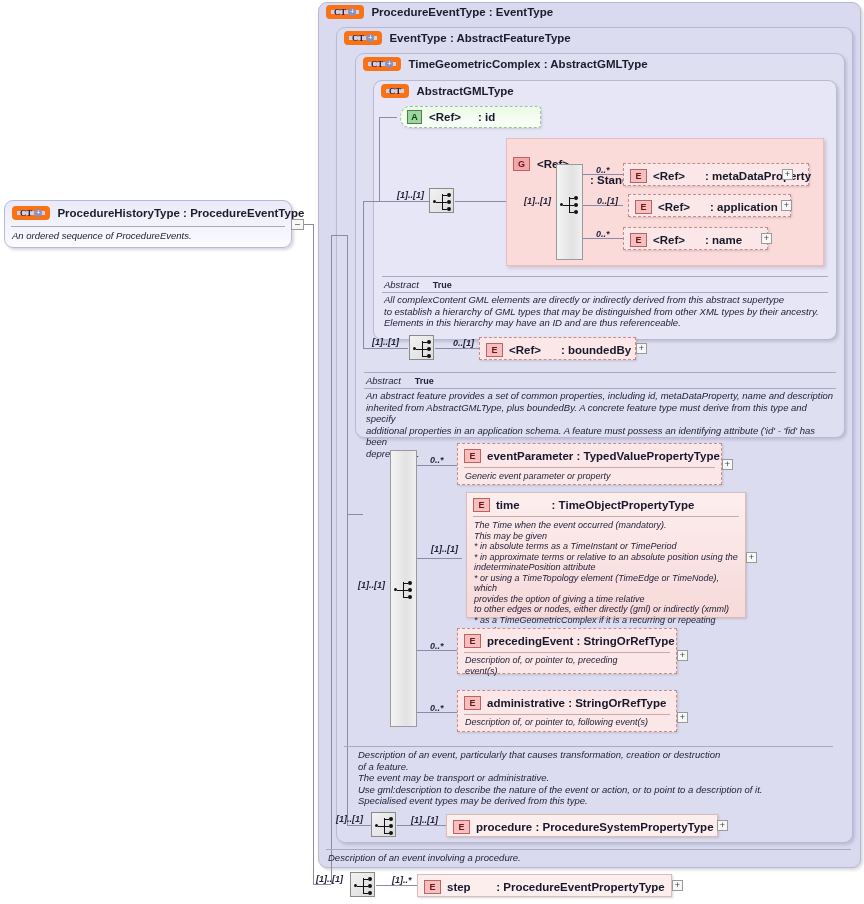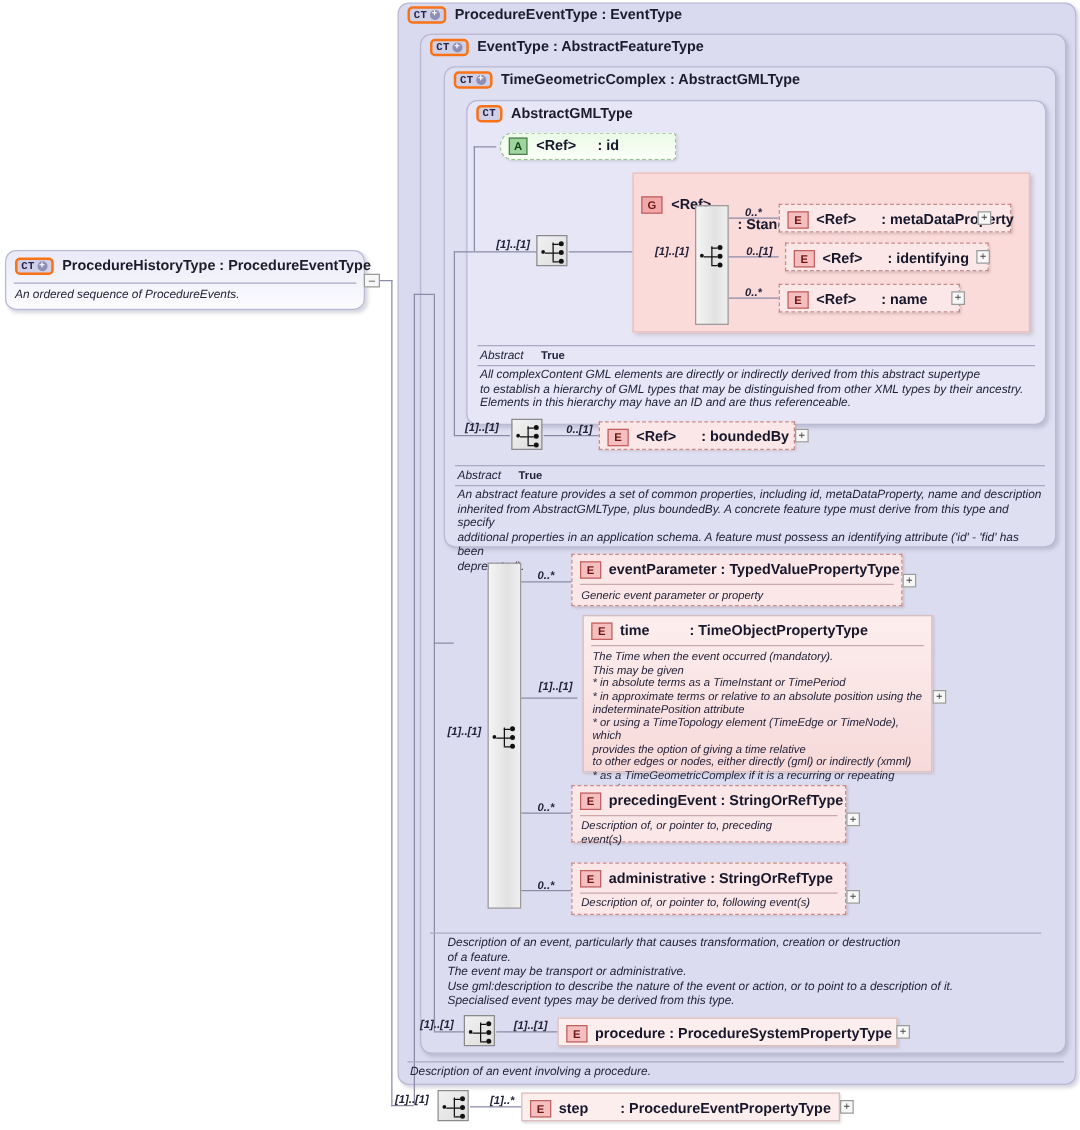--- a/index.html
+++ b/index.html
@@ -28,23 +28,23 @@
     position:absolute;display:flex;align-items:center;gap:7px;
     font-size:11.5px;font-weight:bold;color:#1b1b2b;white-space:nowrap;
   }
 
   
   .ic{
     display:inline-flex;align-items:center;justify-content:center;
     box-sizing:border-box;flex:none;
   }
   .ic-ct{
-    height:14px;padding:0 3px;border:2px solid #f97316;border-radius:4px;
+    height:14px;padding:0 3px;border:5px solid #f97316;border-radius:4px;
     background:#cfcfe6;font-size:8.5px;font-weight:bold;letter-spacing:.3px;
-    color:#23234a;gap:2px;font-family:Liberation Mono, monospace;
+    color:#23234a;gap:2px;font-family:Liberation Serif, serif;
   }
   .plusdot{
     width:8px;height:8px;border-radius:50%;background:#8e8eb6;
     color:#fff;font-size:8px;line-height:7px;text-align:center;font-weight:bold;
     display:inline-block;
   }
   .ic-a{
     width:15px;height:14px;border:1px solid #4f7d4f;background:#9ed49e;
     color:#16401a;font-size:9px;font-weight:bold;
   }
@@ -273,21 +273,21 @@
     <span style="margin-left:14px;">: metaDataProperty</span>
   </div>
 </div>
 <div class="card" style="left:596px;top:165px;">0..*</div>
 <div class="plusbox" style="left:782px;top:169px;">+</div>
 
 <div class="elbox" style="left:628px;top:194px;width:163px;height:23px;">
   <div class="el-head">
     <span class="ic ic-e">E</span>
     <span>&lt;Ref&gt;</span>
-    <span style="margin-left:14px;">: identifying</span>
+    <span style="margin-left:14px;">: application</span>
   </div>
 </div>
 <div class="card" style="left:597px;top:196px;">0..[1]</div>
 <div class="plusbox" style="left:781px;top:200px;">+</div>
 
 <div class="elbox" style="left:623px;top:227px;width:145px;height:23px;">
   <div class="el-head">
     <span class="ic ic-e">E</span>
     <span>&lt;Ref&gt;</span>
     <span style="margin-left:14px;">: name</span>

